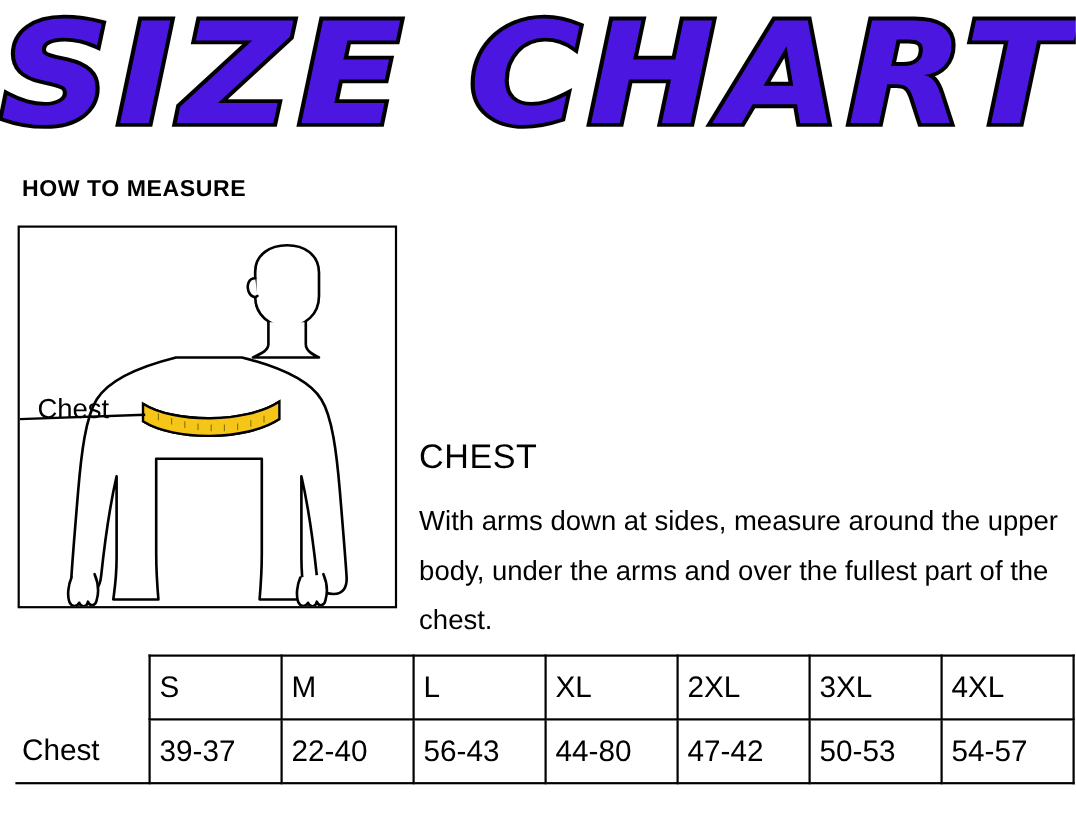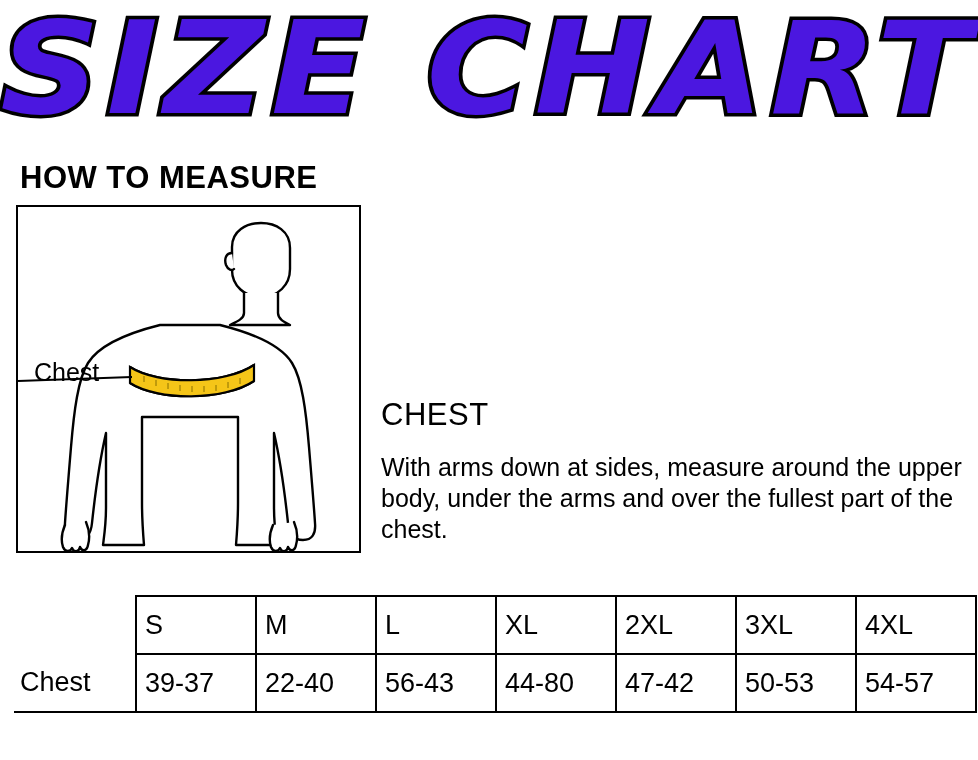--- a/index.html
+++ b/index.html
@@ -38,21 +38,21 @@
     white-space: nowrap;
     transform: scaleX(1.08);
     transform-origin: center center;
   }
 
   
   .how-to {
     position: absolute;
     left: 20px;
     top: 160px;
-    font-size: 31px;
+    font-size: 21px;
     font-weight: bold;
     letter-spacing: 0.5px;
   }
 
   
   .figure-box {
     position: absolute;
     left: 16px;
     top: 205px;
     width: 345px;
@@ -82,21 +82,21 @@
     top: 397px;
     font-size: 31px;
     letter-spacing: 0.5px;
   }
   .desc-body {
     position: absolute;
     left: 381px;
     top: 452px;
     width: 590px;
     font-size: 25px;
-    line-height: 31px;
+    line-height: 45px;
   }
 
   
   .size-table {
     position: absolute;
     left: 14px;
     top: 595px;
     border-collapse: collapse;
     table-layout: fixed;
   }

